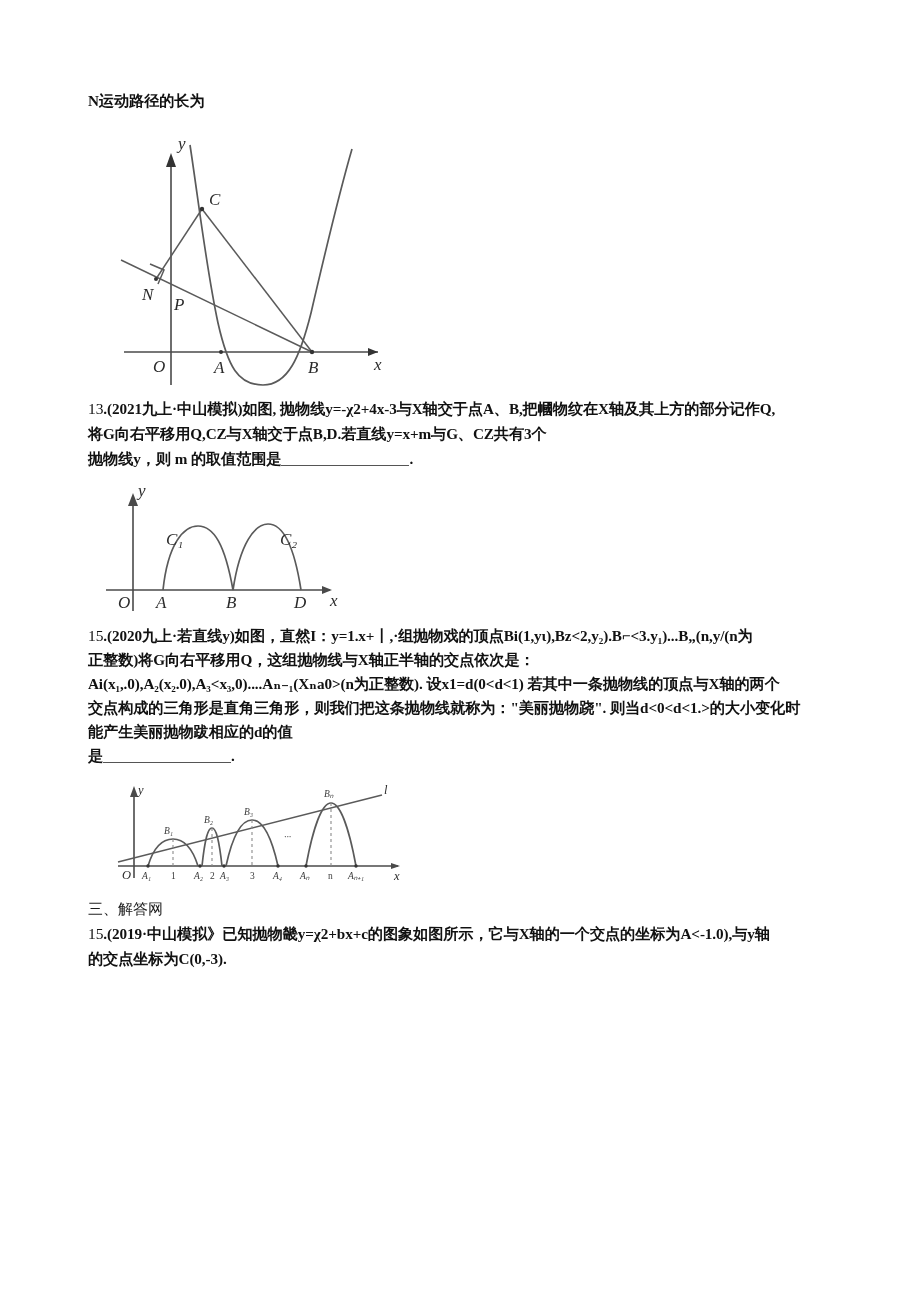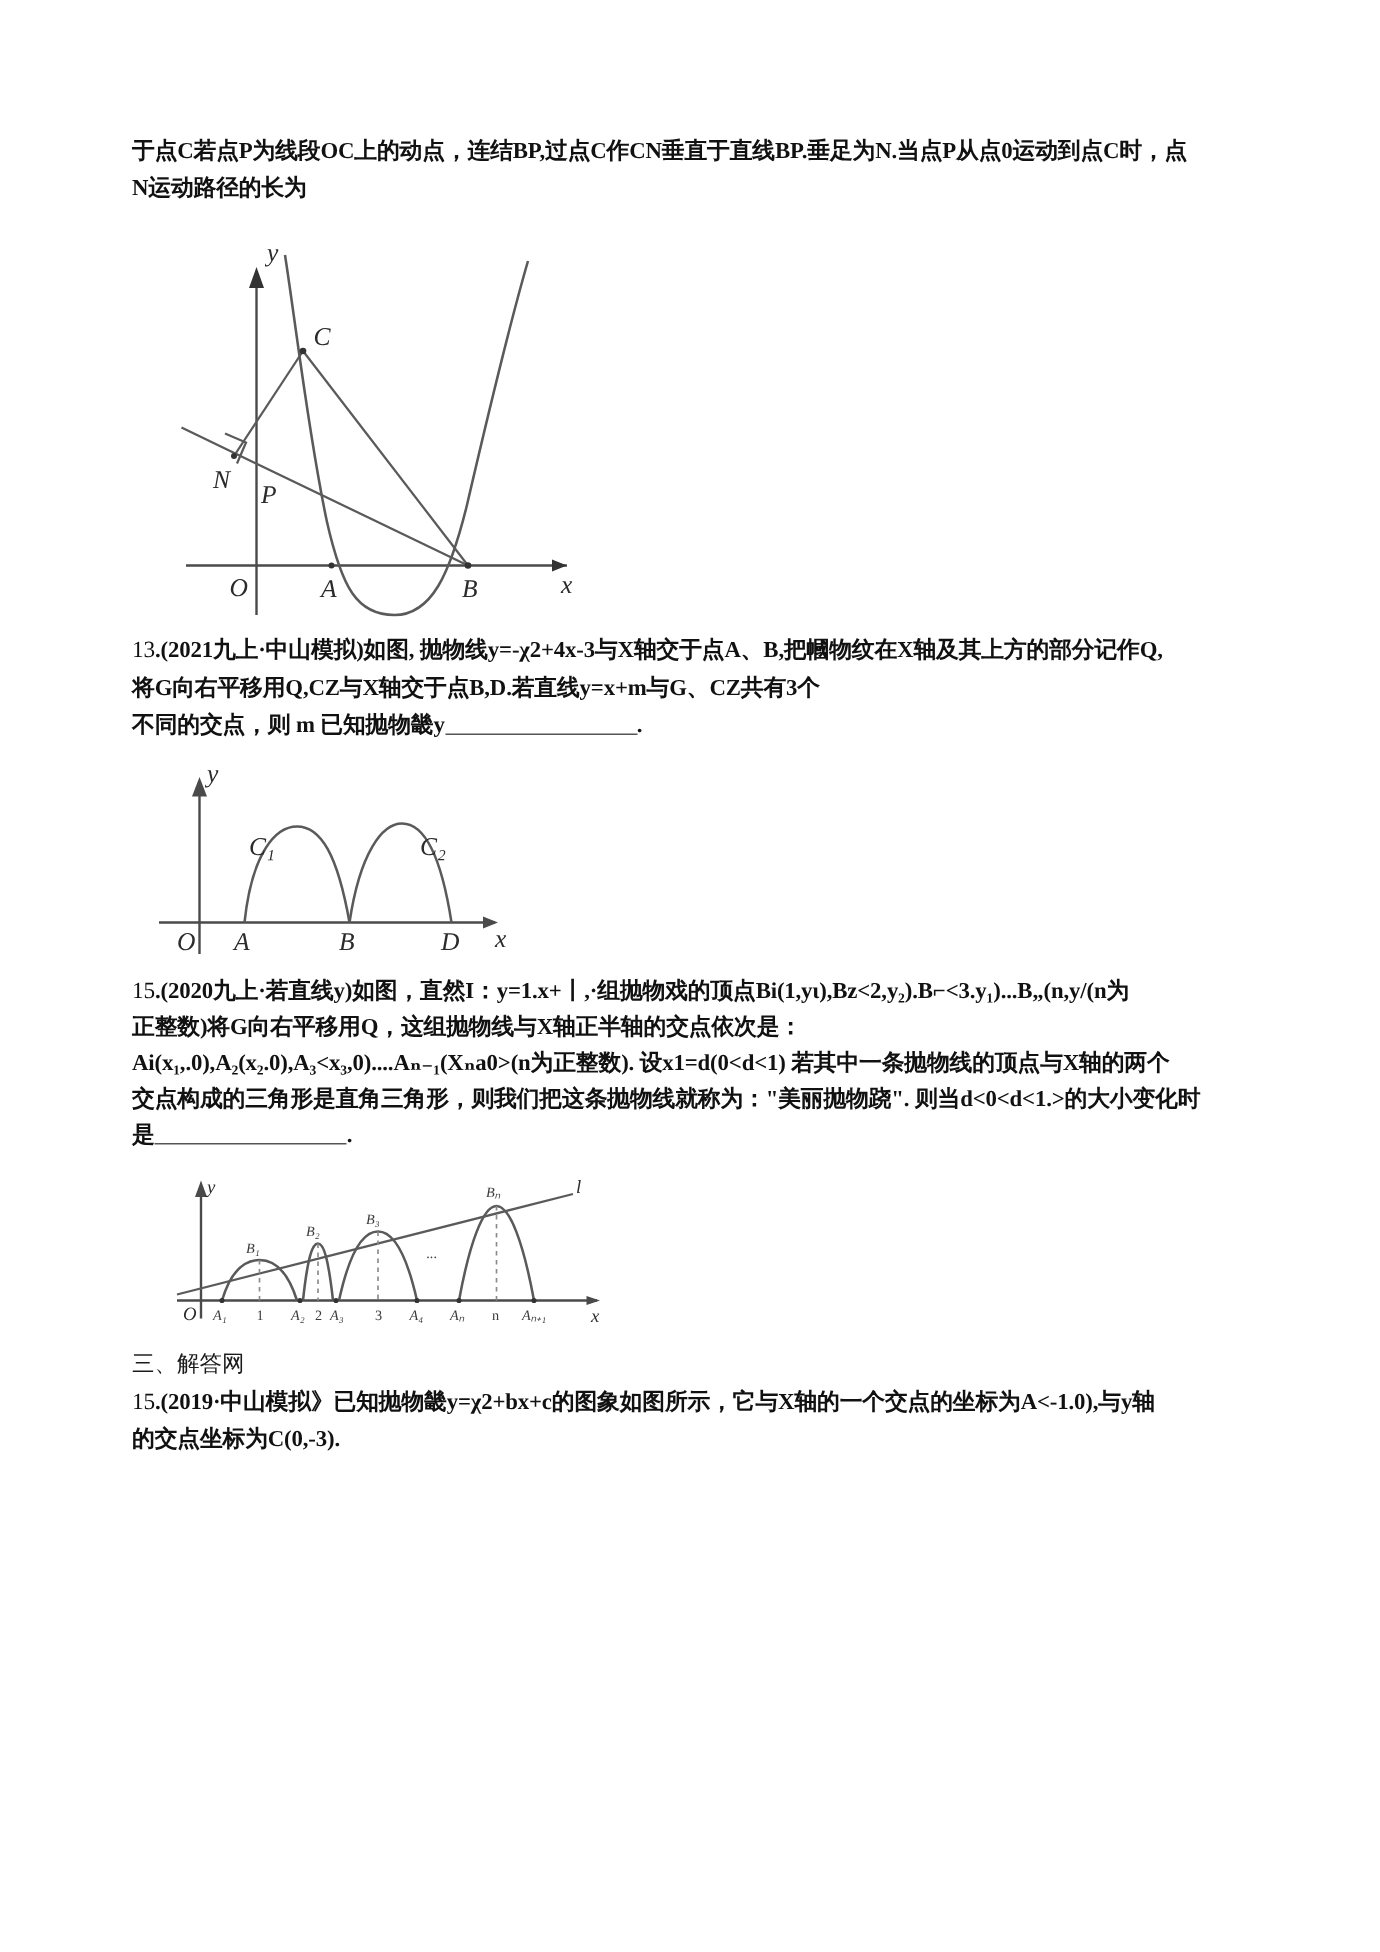--- a/index.html
+++ b/index.html
@@ -91,21 +91,20 @@
     fill: #3a3a3a;
   }
 </style>
 </head>
 <body>
 
 <div class="page">
   <div class="content">
 
     <div class="qtext">
-      <div>于点C若点P为线段OC上的动点，连结BP,过点C作CN垂直于直线BP.垂足为N.当点P从点0运动到点C时，点</div>
       <div>N运动路径的长为</div>
     </div>
 
     <div class="figwrap fig1">
       <svg width="300" height="260" viewBox="0 0 300 260">
 
         <g>
           <line class="axis" x1="18" y1="225" x2="272" y2="225"></line>
           <polygon class="pt" points="272,225 262,221 262,229" fill="#4a4a4a"></polygon>
           <line class="axis" x1="65" y1="258" x2="65" y2="30"></line>
@@ -137,21 +136,21 @@
         <text class="lbl" x="202" y="246">B</text>
       </svg>
     </div>
 
     <div class="qtext blk">
       <div>
         <span class="qnum">13</span><span class="dot-gap"></span><span>.(2021九上·中山模拟)</span><span>如图, 抛物线y=-χ2+4x-3与X轴交于点A、B,把幗物纹在X轴及其上方的部分记作Q,</span>
       </div>
       <div>将G向右平移用Q,CZ与X轴交于点B,D.若直线y=x+m与G、CZ共有3个</div>
       <div class="normalweight">
-        <span>不同的交点，则 m 已知抛物畿y</span><span class="blank-line"></span><span>.</span>
+        <span>抛物线y，则 m 的取值范围是</span><span class="blank-line"></span><span>.</span>
       </div>
     </div>
 
     <div class="figwrap fig2">
       <svg width="265" height="132" viewBox="0 0 265 132">
         <g>
           <line class="axis" x1="8" y1="107" x2="232" y2="107"></line>
           <polygon points="234,107 224,103 224,111" fill="#4a4a4a"></polygon>
           <line class="axis" x1="35" y1="128" x2="35" y2="14"></line>
           <polygon points="35,10 30,23 40,23" fill="#4a4a4a"></polygon>
@@ -171,20 +170,21 @@
       </svg>
     </div>
 
     <div class="qtext blk tight">
       <div>
         <span class="qnum">15</span><span class="dot-gap"></span><span>.(2020九上·若直线y)</span><span>如图，直然I：y=1.x+丨,·组抛物戏的顶点Bi(1,yι),Bz&lt;2,y₂).B⌐&lt;3.y₁)...B„(n,y/(n为</span>
       </div>
       <div>正整数)将G向右平移用Q，这组抛物线与X轴正半轴的交点依次是：</div>
       <div>Ai(x₁,.0),A₂(x₂.0),A₃&lt;x₃,0)....Aₙ₋₁(Xₙa0&gt;(n为正整数). 设x1=d(0&lt;d&lt;1) 若其中一条抛物线的顶点与X轴的两个</div>
       <div>交点构成的三角形是直角三角形，则我们把这条抛物线就称为："美丽抛物跷". 则当d&lt;0&lt;d&lt;1.&gt;的大小变化时</div>
+      <div>能产生美丽抛物跋相应的d的值</div>
       <div>
         <span>是</span><span class="blank-line"></span><span>.</span>
       </div>
     </div>
 
     <div class="figwrap fig3">
       <svg width="300" height="110" viewBox="0 0 300 110">
         <g>
           <line class="axis" x1="8" y1="88" x2="288" y2="88" stroke-width="1.3"></line>
           <polygon points="290,88 281,85 281,91" fill="#4a4a4a"></polygon>

